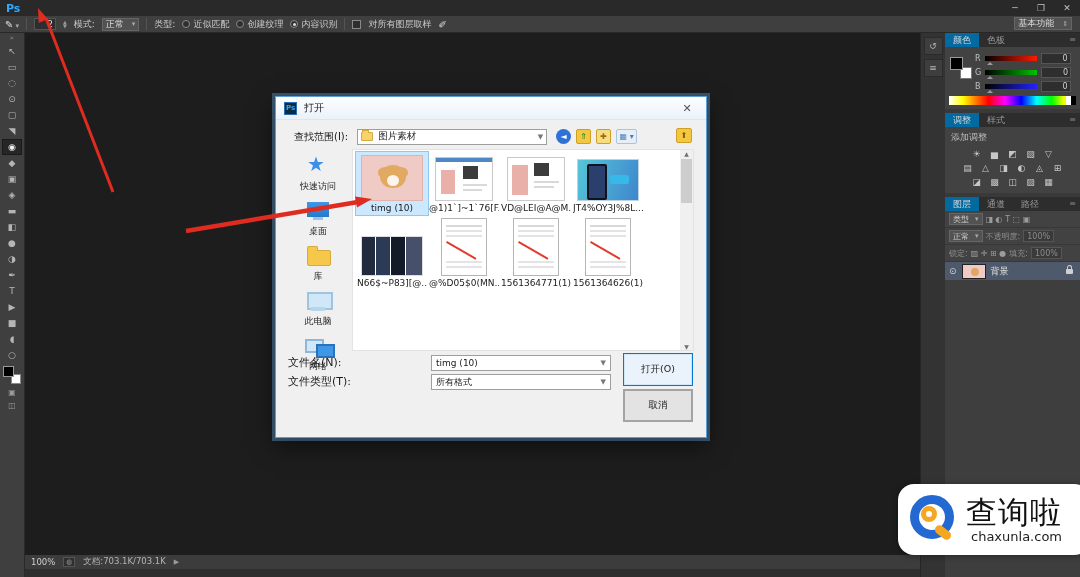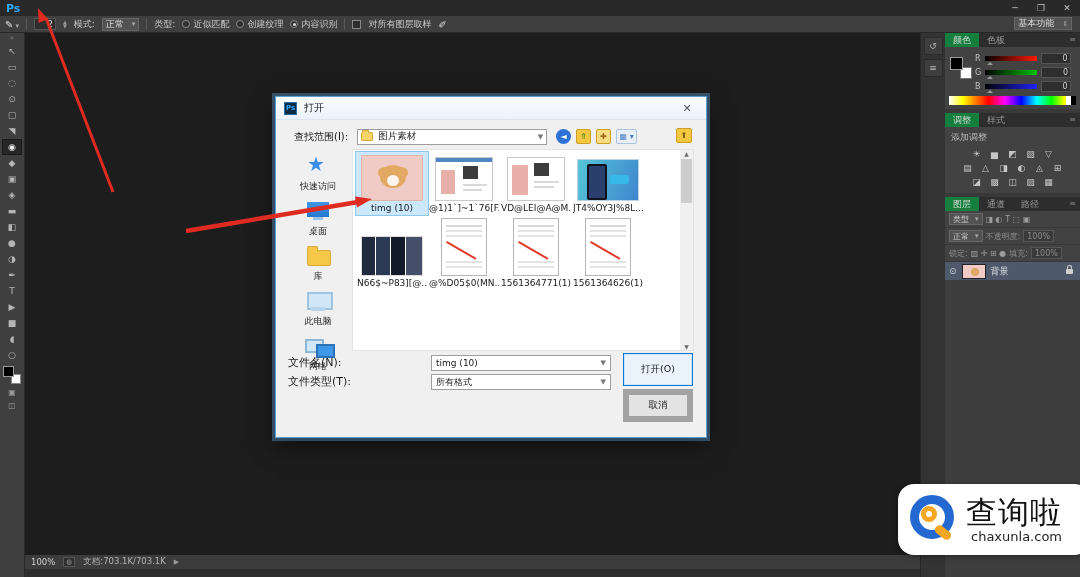--- a/index.html
+++ b/index.html
@@ -48,21 +48,21 @@
 
   
   .dockstrip{position:absolute;left:920px;top:33px;width:25px;bottom:0;background:#333;border-left:1px solid #262626;z-index:4}
   .dock-icon{width:19px;height:18px;margin:4px auto 2px;background:#3e3e3e;border:1px solid #2b2b2b;color:#b5b5b5;font-size:9px;display:flex;align-items:center;justify-content:center}
 
   
   .rightcol{position:absolute;left:945px;top:33px;width:135px;bottom:0;background:#393939;z-index:4;display:flex;flex-direction:column}
   .panel{background:#424242;margin-bottom:4px}
   .panel-tabs{height:14px;background:#2d2d2d;display:flex;align-items:stretch;font-size:9px;color:#9a9a9a}
   .panel-tab{padding:0 8px;line-height:14px}
-  .panel-tab.active{background:#15803d;color:#d6d6d6}
+  .panel-tab.active{background:#0369a1;color:#d6d6d6}
   .panel-menu{margin-left:auto;color:#8a8a8a;font-size:8px;line-height:14px;padding-right:4px}
   .color-body{position:relative;height:62px}
   .cb-sw{position:absolute;left:5px;top:10px;width:22px;height:22px}
   .cb-sw .bg{position:absolute;right:0;bottom:0;width:12px;height:12px;background:#fff;border:1px solid #777}
   .cb-sw .fg{position:absolute;left:0;top:0;width:13px;height:13px;background:#000;border:1px solid #999}
   .chan-rows{position:absolute;left:30px;top:4px;right:4px}
   .chan-row{display:flex;align-items:center;gap:4px;height:14px;font-size:8px;color:#c0c0c0}
   .chan-bar{width:52px;height:5px;position:relative}
   .chan-bar::after{content:"";position:absolute;left:2px;bottom:-4px;border:3px solid transparent;border-bottom-color:#9a9a9a;border-top:none}
   .bar-R{background:linear-gradient(90deg,#000,#ff1a00)}
@@ -159,21 +159,21 @@
   .t-doc::before{content:"";position:absolute;left:4px;top:6px;right:4px;height:2px;background:#d8d8d8;box-shadow:0 5px 0 #e4e4e4,0 10px 0 #e4e4e4,0 36px 0 #e4e4e4,0 41px 0 #e4e4e4}
   .t-doc::after{content:"";position:absolute;left:5px;top:22px;width:34px;height:2px;background:#e23b2e;transform:rotate(30deg);transform-origin:left top}
   .dlg-fields{position:absolute;left:8px;top:258px;right:12px;height:40px}
   .f-label{position:absolute;left:4px;font-size:11px;color:#1a1a1a}
   .f-field{position:absolute;left:147px;width:180px;height:16px;background:#fff;border:1px solid #9e9e9e;display:flex;align-items:center;padding:0 4px;font-size:9px}
   .f-field .caret2{margin-left:auto;color:#777;font-size:7px}
   .r1{top:0}.r2{top:19px}
   .dlg-btns{position:absolute;left:339px;top:-2px;width:70px}
   .btn{height:33px;display:flex;align-items:center;justify-content:center;font-size:9.5px;margin-bottom:3px}
   .btn-open{border:1px solid #0078d7;background:#eaf3fb;box-shadow:inset 0 0 0 1px #cfe6f8}
-  .btn-cancel{border:6px solid #a3a3a3;background:#e3e3e3}
+  .btn-cancel{border:2px solid #a3a3a3;background:#e3e3e3}
 
   
   .annot{position:absolute;left:0;top:0;z-index:50;pointer-events:none}
 
   
   .wm{position:absolute;left:898px;top:484px;width:192px;height:71px;background:#fff;border-radius:16px;z-index:60;display:flex;align-items:center;padding-left:10px;gap:6px;box-shadow:0 1px 6px rgba(0,0,0,.4)}
   .wm-logo{position:relative;width:52px;height:52px;flex:0 0 auto}
   .wm-ring{position:absolute;left:2px;top:1px;width:44px;height:44px;border-radius:50%;border:9px solid #2468d2}
   .wm-inner{position:absolute;left:13px;top:12px;width:16px;height:16px;border-radius:50%;border:5px solid #f5a623}
   .wm-handle{position:absolute;left:26px;top:34px;width:18px;height:9px;background:#f5a623;border-radius:5px;transform:rotate(38deg)}

